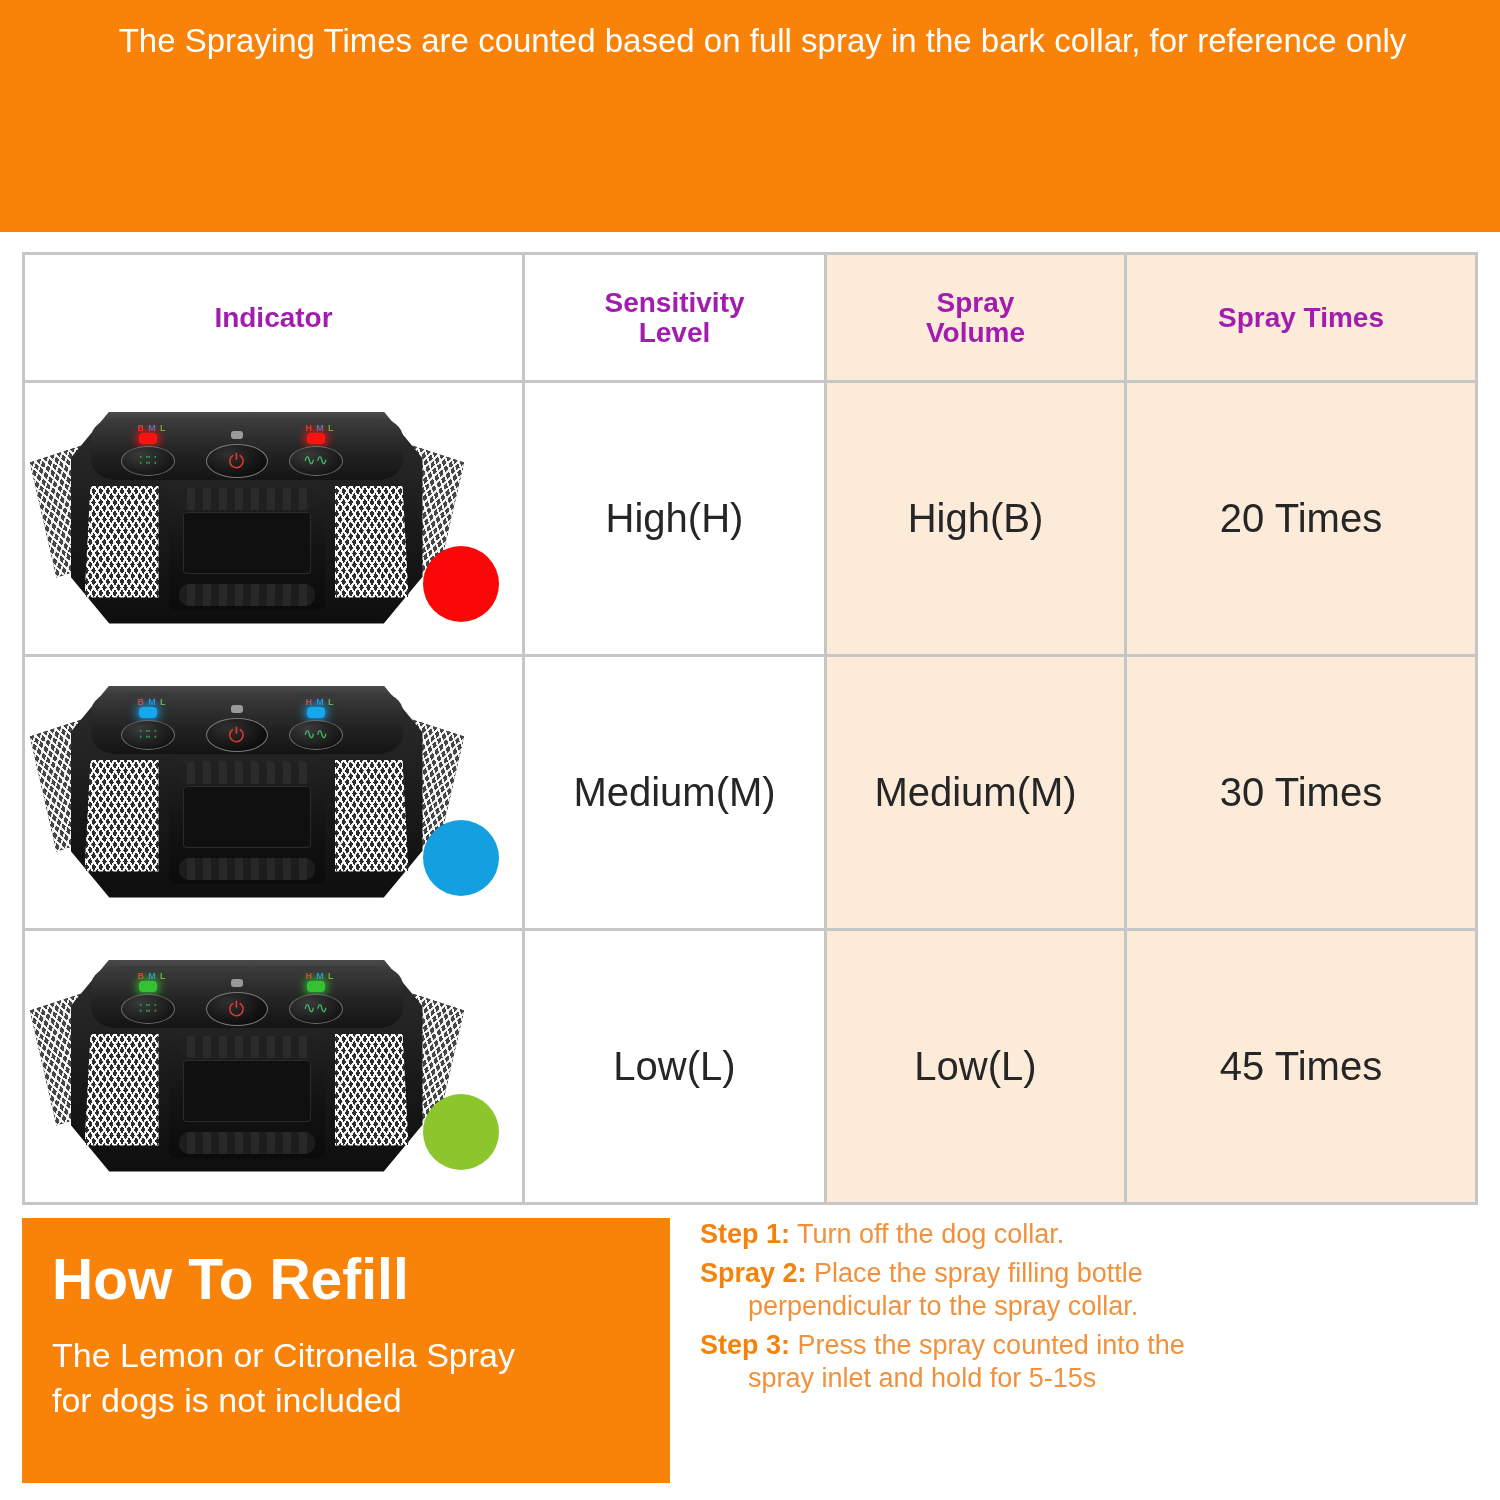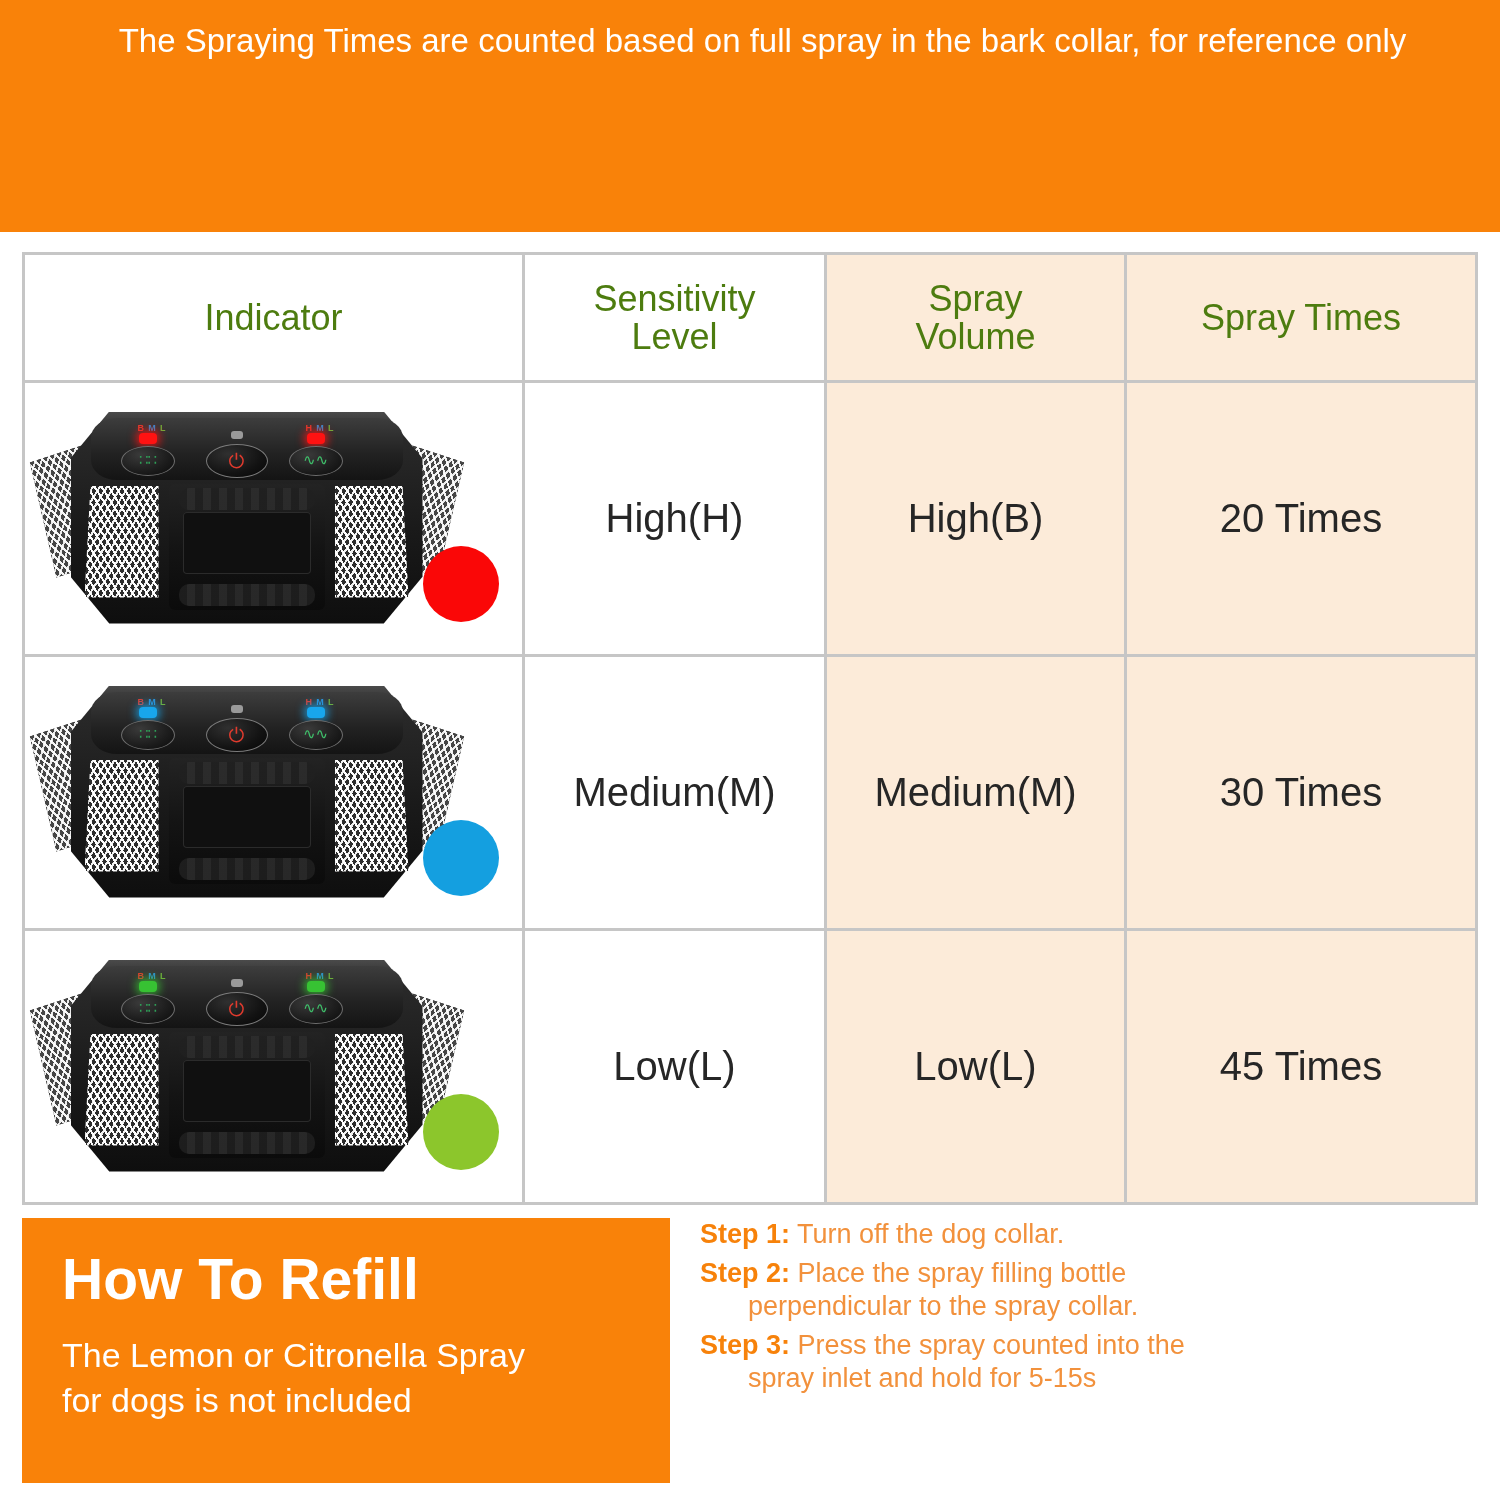--- a/index.html
+++ b/index.html
@@ -60,23 +60,23 @@
   .col-sens  { width: 302px; }
   .col-vol   { width: 300px; }
   .col-times { width: 351px; }
 
   .peach { background: #FCEBD9 !important; }
 
   
   .dash-left { border-left: 3px dashed #c6c6c6 !important; }
 
   .hdr-txt {
-    color: #4d7c0f;
-    font-size: 36px;
-    font-weight: normal;
+    color: #a21caf;
+    font-size: 28px;
+    font-weight: bold;
     line-height: 1.05;
   }
   .hdr-row td { height: 128px; }
 
   .cell-txt {
     color: #262626;
     font-size: 40px;
     font-weight: 400;
   }
 
@@ -279,21 +279,21 @@
     height: 282px;
   }
   .refill-box {
     position: absolute;
     left: 22px;
     top: 0;
     width: 648px;
     height: 265px;
     background: #F98209;
     color: #ffffff;
-    padding: 30px 0 0 40px;
+    padding: 30px 0 0 30px;
   }
   .refill-title {
     font-size: 57px;
     font-weight: bold;
     line-height: 1.1;
   }
   .refill-sub {
     margin-top: 22px;
     font-size: 34px;
     line-height: 1.32;
@@ -503,21 +503,21 @@
       <div>for dogs is not included</div>
     </div>
   </div>
 
   <div class="steps">
     <div class="step">
       <b>Step 1:</b>
       <span>Turn off the dog collar.</span>
     </div>
     <div class="step">
-      <b>Step 2:</b>
+      <b>Spray 2:</b>
       <span>Place the spray filling bottle</span>
       <span class="step-cont">perpendicular to the spray collar.</span>
     </div>
     <div class="step">
       <b>Step 3:</b>
       <span>Press the spray counted into the</span>
       <span class="step-cont">spray inlet and hold for 5-15s</span>
     </div>
   </div>
 

